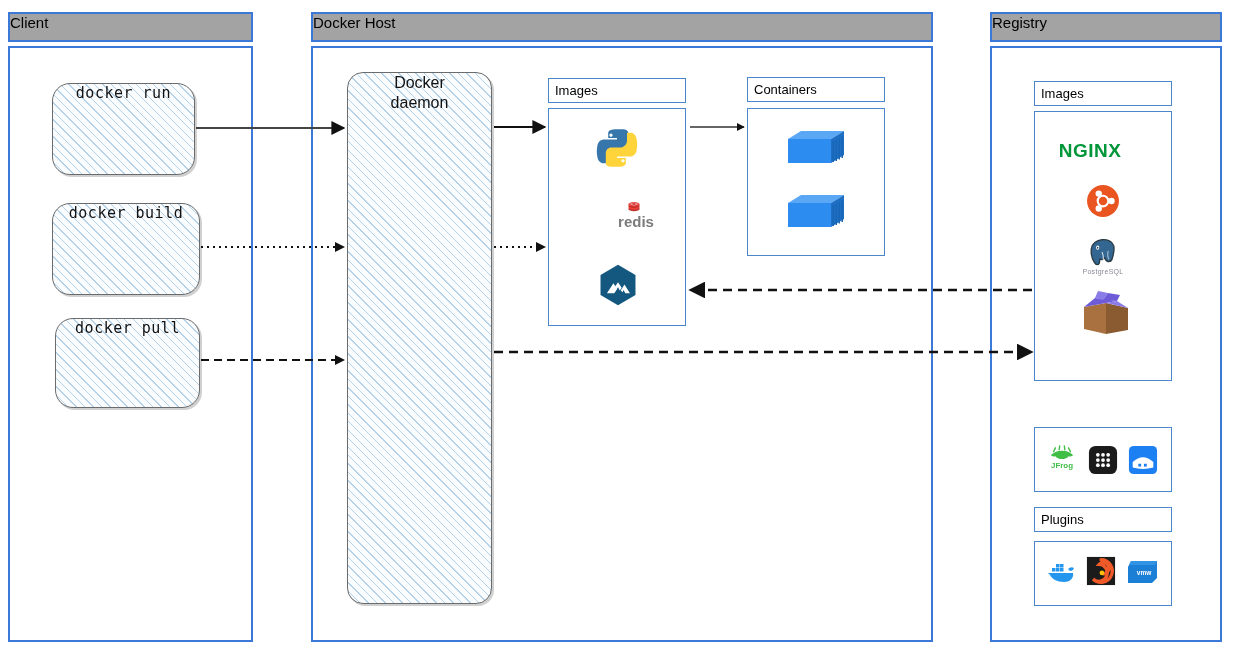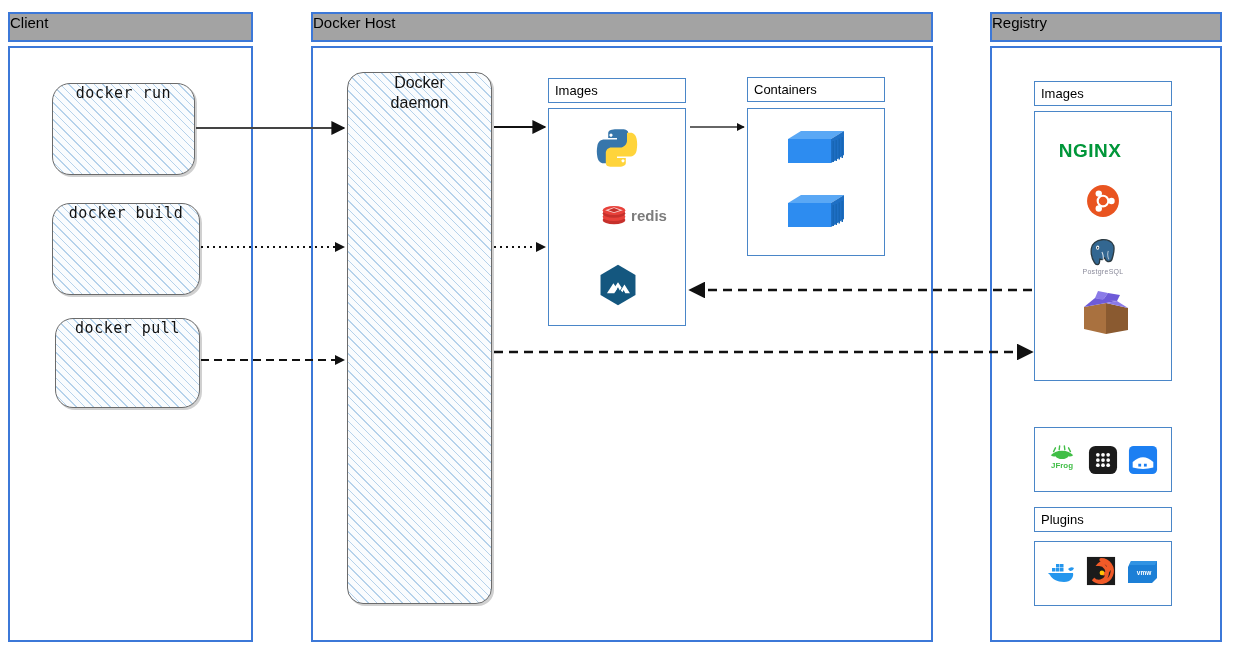--- a/index.html
+++ b/index.html
@@ -127,21 +127,21 @@
   </div>
   <div class="sub-body" style="left:548px; top:108px; width:138px; height:218px;"></div>
 
   <div class="logo-wrap" style="left:595px; top:126px; width:44px; height:44px;">
     <svg width="44" height="44" viewBox="0 0 110 110">
       <path fill="#3776AB" d="M54 8c-12 0-20 2-21 9v13h22v4H23c-8 0-15 5-17 15-2 11-2 18 0 29 2 9 7 15 15 15h9V75c0-9 8-17 17-17h22c8 0 14-6 14-14V17c0-6-6-9-14-9H54zM40 19c2 0 4 2 4 4s-2 4-4 4-4-2-4-4 2-4 4-4z"></path>
       <path fill="#FFD43B" d="M56 102c12 0 20-2 21-9V80H55v-4h32c8 0 15-5 17-15 2-11 2-18 0-29-2-9-7-15-15-15h-9v20c0 9-8 17-17 17H41c-8 0-14 6-14 14v25c0 6 6 9 14 9h15zM70 91c-2 0-4-2-4-4s2-4 4-4 4 2 4 4-2 4-4 4z"></path>
     </svg>
   </div>
 
-  <div class="logo-wrap" style="left:588px; top:200px; width:92px; height:30px;">
+  <div class="logo-wrap" style="left:588px; top:200px; width:92px; height:30px;flex-direction:column;">
     <svg width="26" height="26" viewBox="0 0 64 64">
       <ellipse cx="32" cy="44" rx="28" ry="11" fill="#C6302B"></ellipse>
       <ellipse cx="32" cy="36" rx="28" ry="11" fill="#E8413A"></ellipse>
       <ellipse cx="32" cy="28" rx="28" ry="11" fill="#C6302B"></ellipse>
       <ellipse cx="32" cy="21" rx="28" ry="11" fill="#E8413A"></ellipse>
       <path d="M10 20 L32 13 L54 20 L32 27 Z" fill="#fff" opacity="0.75"></path>
       <path d="M18 20 L32 15 L46 20 L32 25 Z" fill="#C6302B"></path>
     </svg>
     <span class="redis-text">redis</span>
   </div>

